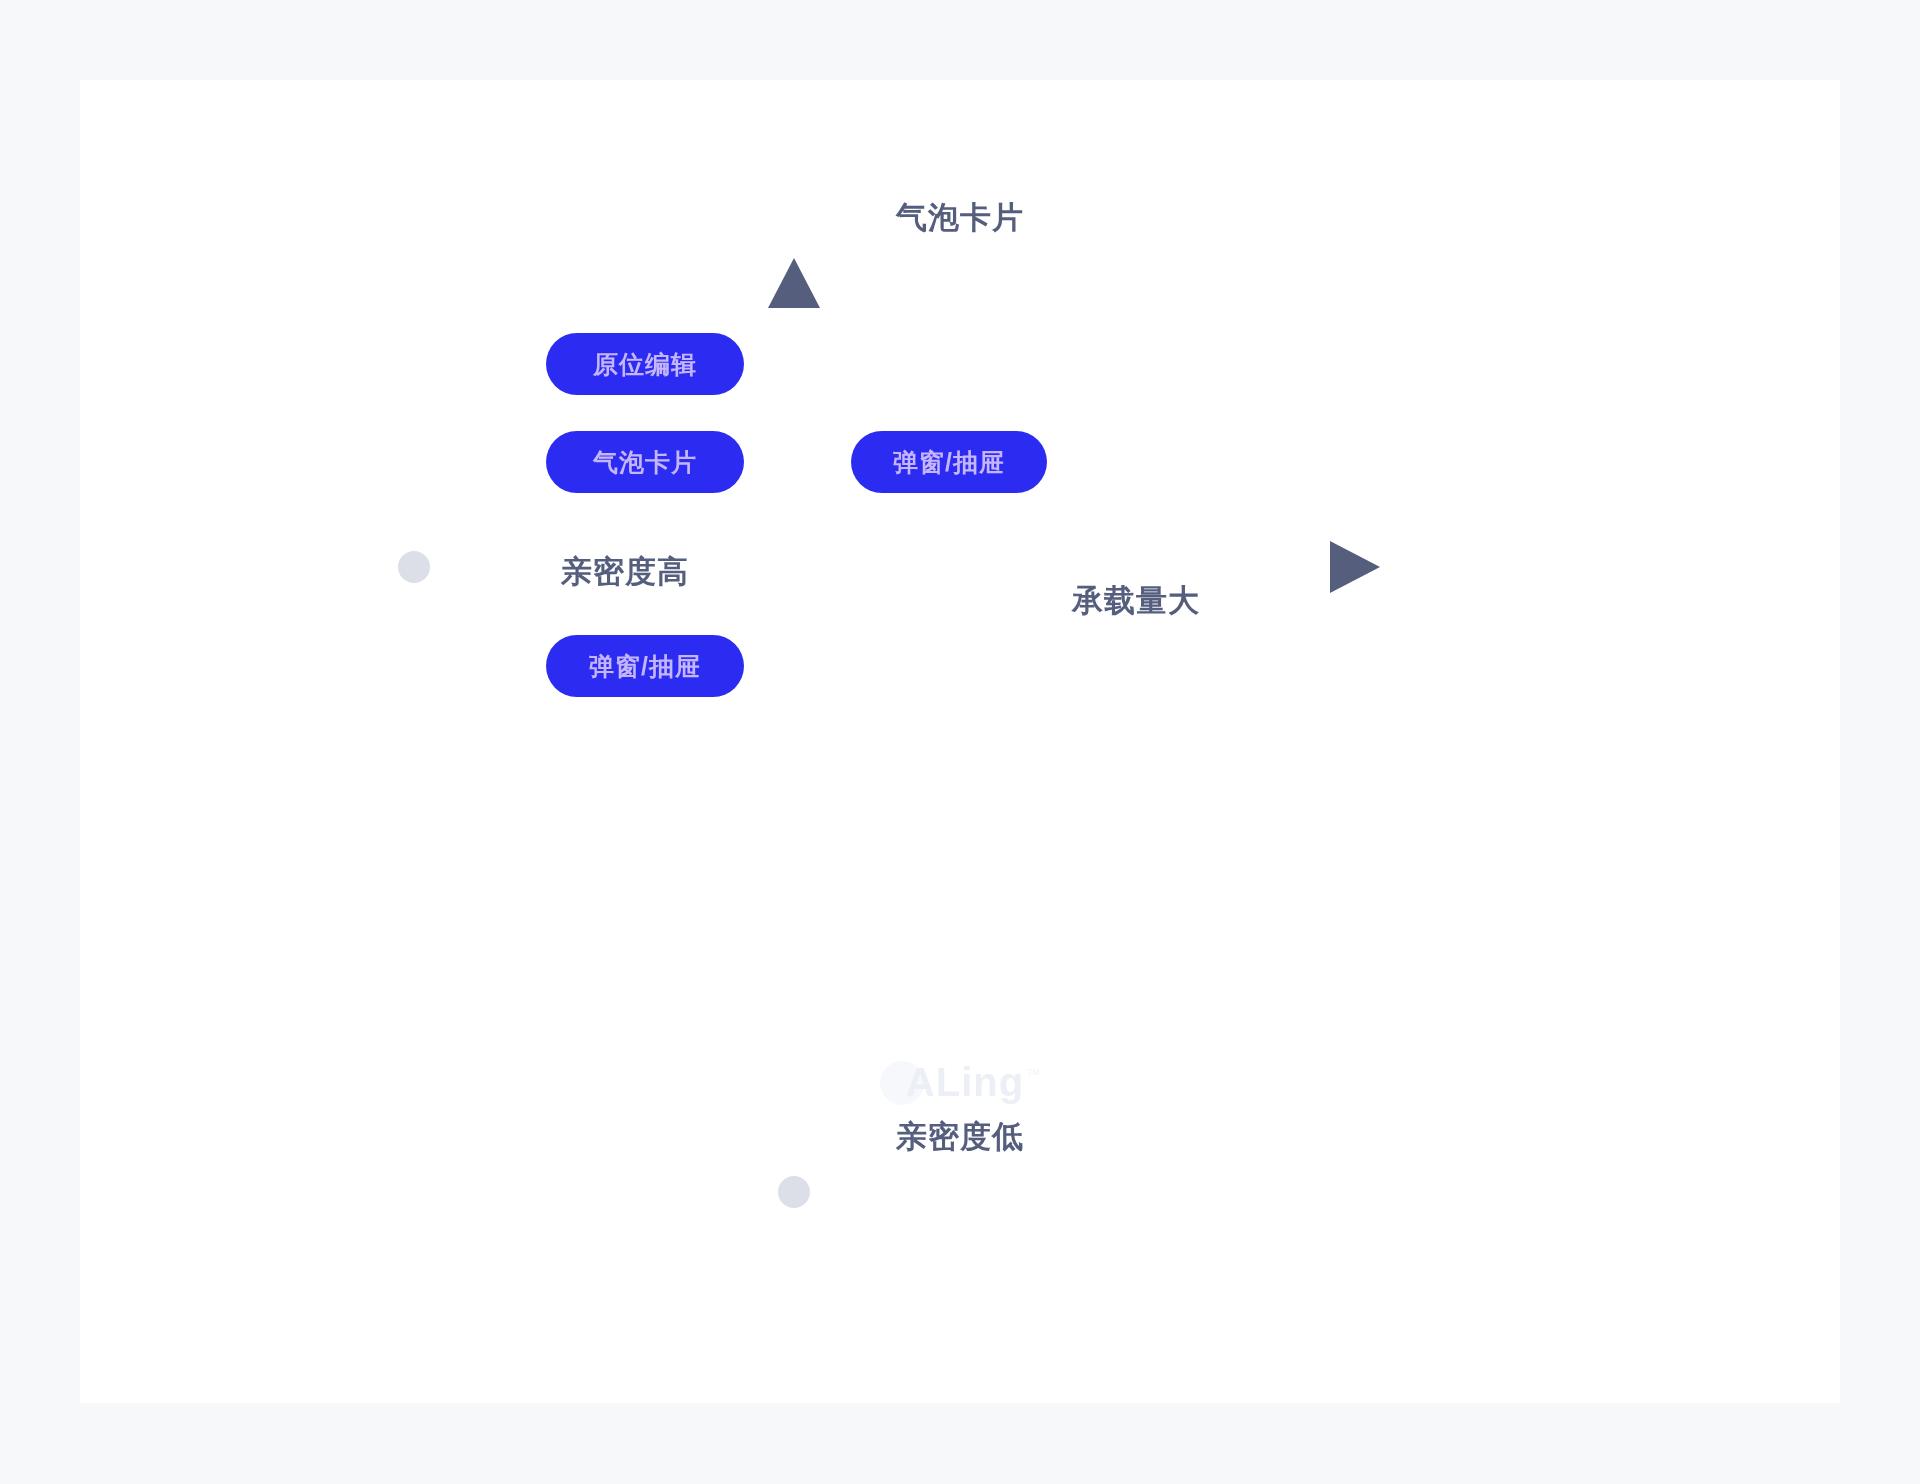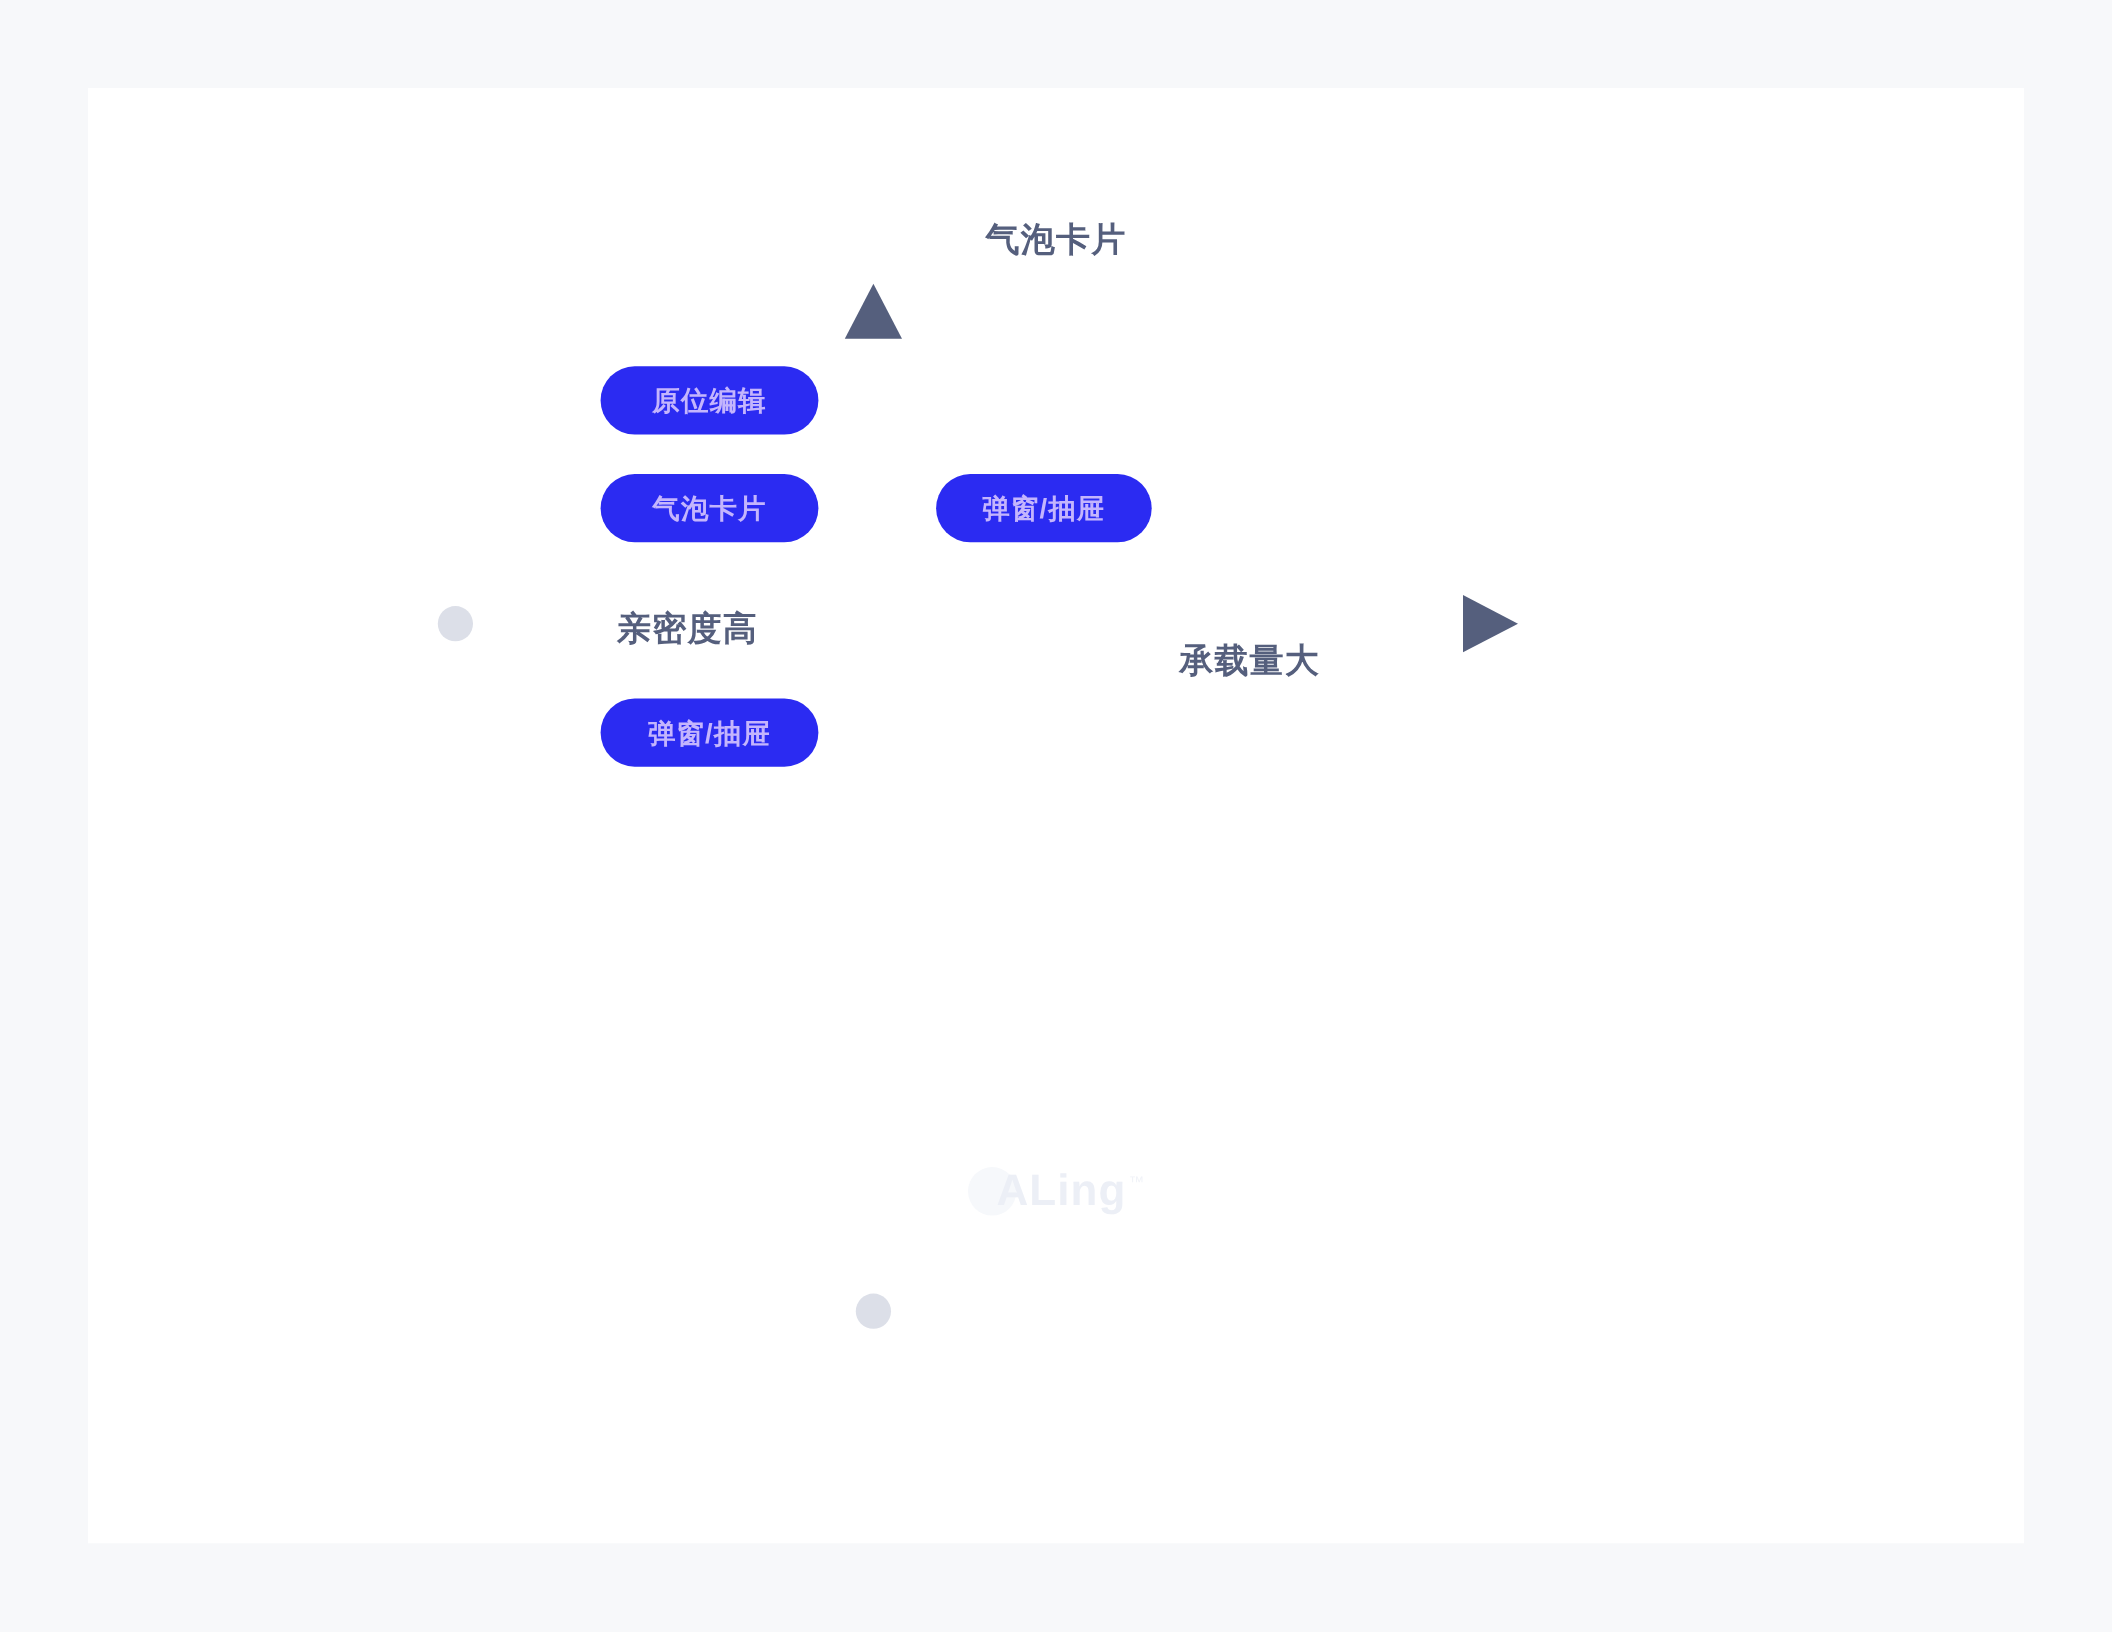--- a/index.html
+++ b/index.html
@@ -173,20 +173,21 @@
 
         <line x1="336" y1="487" x2="1281" y2="487" stroke="url(#gradH)" stroke-width="7"></line>
 
         <polygon points="1300,487 1250,513 1250,461" fill="#555f7d"></polygon>
 
         <circle cx="334" cy="487" r="16" fill="#dcdfe8"></circle>
       </svg>
 
       <div class="axis-label" id="label-top">气泡卡片</div>
 
+      <div class="axis-label" id="label-bottom">亲密度低</div>
 
       <div class="axis-label" id="label-left">亲密度高</div>
 
       <div class="axis-label" id="label-right">承载量大</div>
 
       <div class="pill pill-w198" id="pill-inline-edit">原位编辑</div>
 
       <div class="pill pill-w198" id="pill-bubble-card">气泡卡片</div>
 
       <div class="pill pill-w196" id="pill-modal-top">弹窗/抽屉</div>

